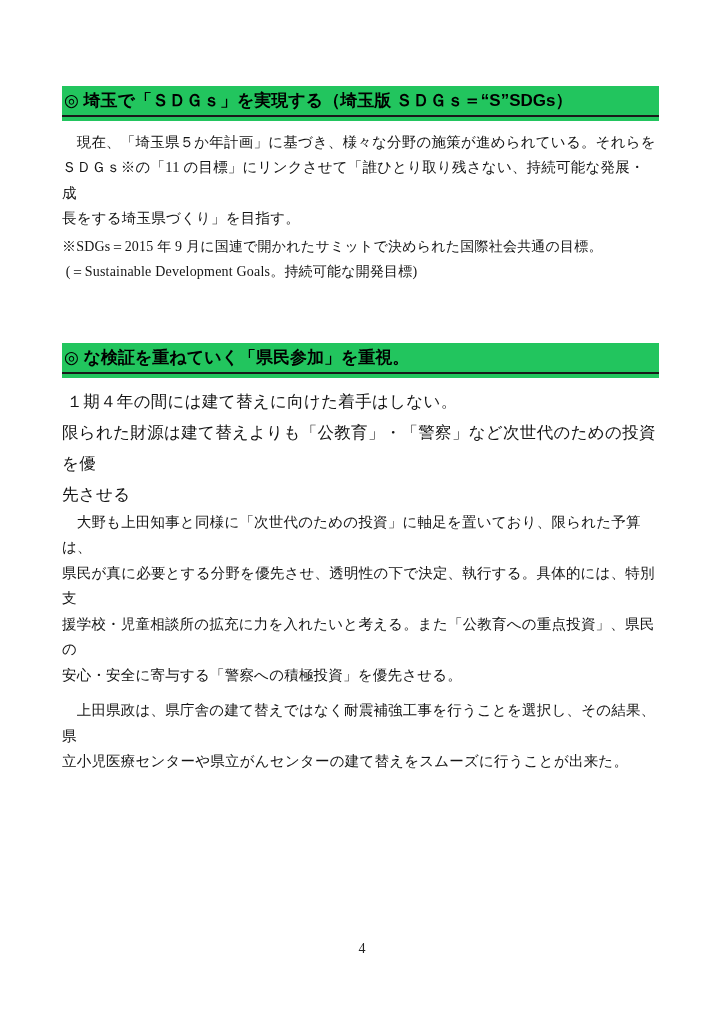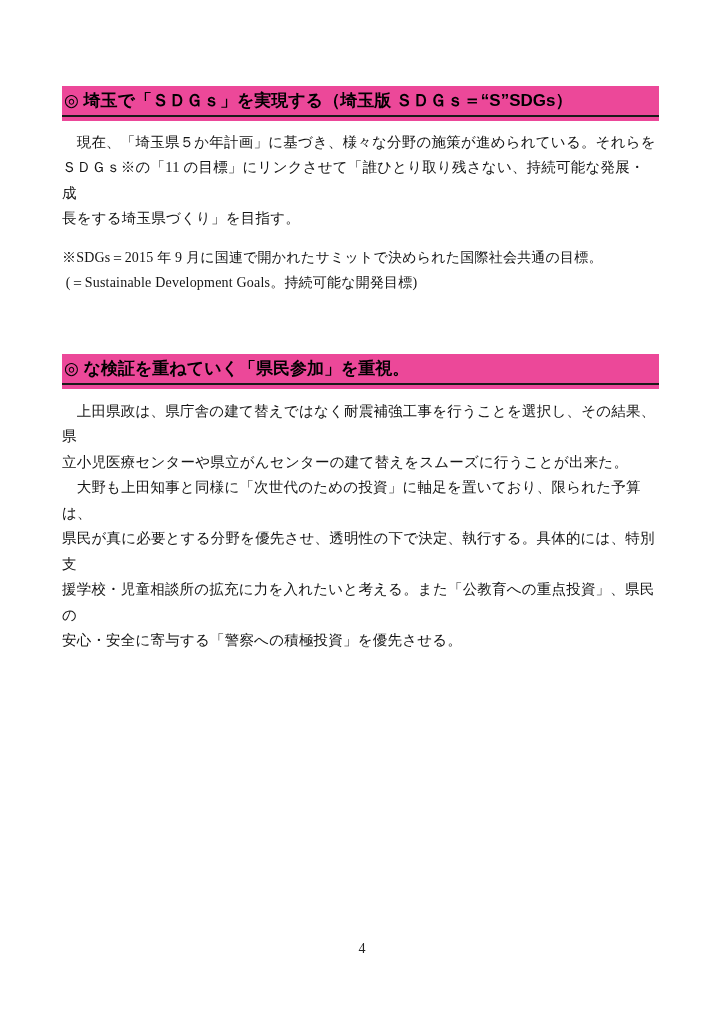--- a/index.html
+++ b/index.html
@@ -15,21 +15,21 @@
     font-family: "Liberation Serif", "DejaVu Serif", serif;
     color: #141414;
   }
   .content {
     position: absolute;
     left: 62px;
     top: 86px;
     width: 597px;
   }
   .heading-bar {
-    background: #ec4899;
+    background: #22c55e;
     padding-bottom: 4px;
   }
   .heading-text {
     display: block;
     font-family: "Liberation Sans", "DejaVu Sans", sans-serif;
     font-weight: bold;
     font-size: 17px;
     line-height: 1.05;
     color: #000000;
     padding: 6px 2px 5px 2px;
@@ -43,21 +43,21 @@
     margin: 0;
     font-size: 14.5px;
     line-height: 25.5px;
     white-space: pre-wrap;
     letter-spacing: 0.2px;
   }
   .para-intro {
     margin-top: 9px;
   }
   .note-para {
-    margin-top: 13px;
+    margin-top: 2px;
     font-size: 14px;
   }
   .lead-para {
     margin-top: 8px;
     font-size: 16.5px;
     line-height: 31px;
     letter-spacing: 0.3px;
   }
   .para-main-1 {
     margin-top: 10px;
@@ -85,25 +85,28 @@
 ＳＤＧｓ※の「11 の目標」にリンクさせて「誰ひとり取り残さない、持続可能な発展・成
 長をする埼玉県づくり」を目指す。</p>
 
   <p class="body-para note-para">※SDGs＝2015 年 9 月に国連で開かれたサミットで決められた国際社会共通の目標。
  (＝Sustainable Development Goals。持続可能な開発目標)</p>
 
   <div class="heading-bar heading-bar-2">
     <span class="heading-text">◎ な検証を重ねていく「県民参加」を重視。</span>
   </div>
 
-
-  <p class="body-para para-main-1">　上田県政は、県庁舎の建て替えではなく耐震補強工事を行うことを選択し、その結果、県
-立小児医療センターや県立がんセンターの建て替えをスムーズに行うことが出来た。</p>
+  <p class="body-para lead-para"> １期４年の間には建て替えに向けた着手はしない。
+限られた財源は建て替えよりも「公教育」・「警察」など次世代のための投資を優
+先させる</p>
 
   <p class="body-para">　大野も上田知事と同様に「次世代のための投資」に軸足を置いており、限られた予算は、
 県民が真に必要とする分野を優先させ、透明性の下で決定、執行する。具体的には、特別支
 援学校・児童相談所の拡充に力を入れたいと考える。また「公教育への重点投資」、県民の
 安心・安全に寄与する「警察への積極投資」を優先させる。</p>
+
+  <p class="body-para para-main-1">　上田県政は、県庁舎の建て替えではなく耐震補強工事を行うことを選択し、その結果、県
+立小児医療センターや県立がんセンターの建て替えをスムーズに行うことが出来た。</p>
 
 
 </div>
 
 <div class="page-number">4</div>
 
 </body></html>

